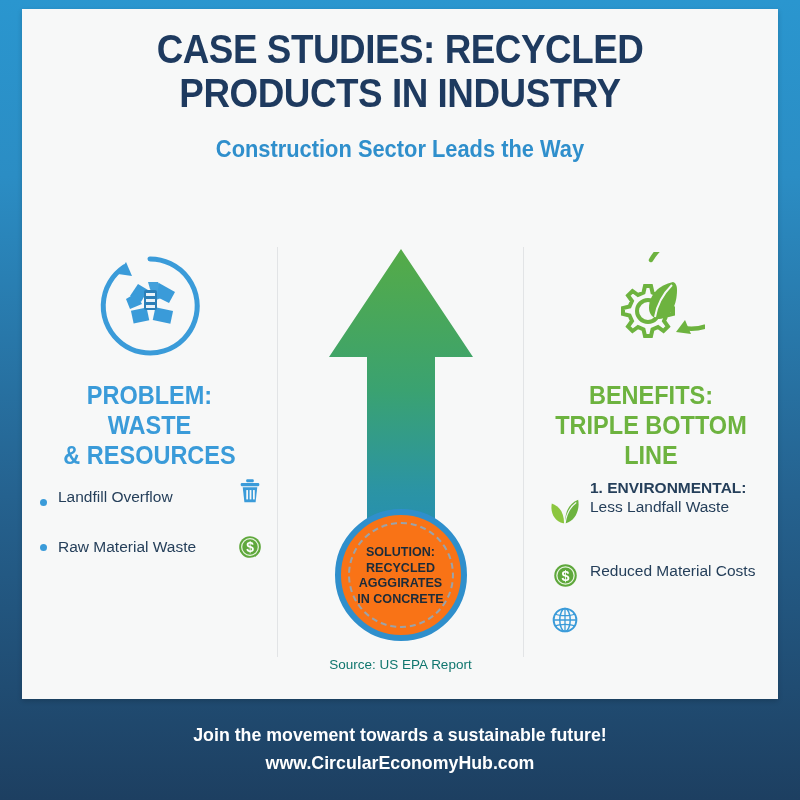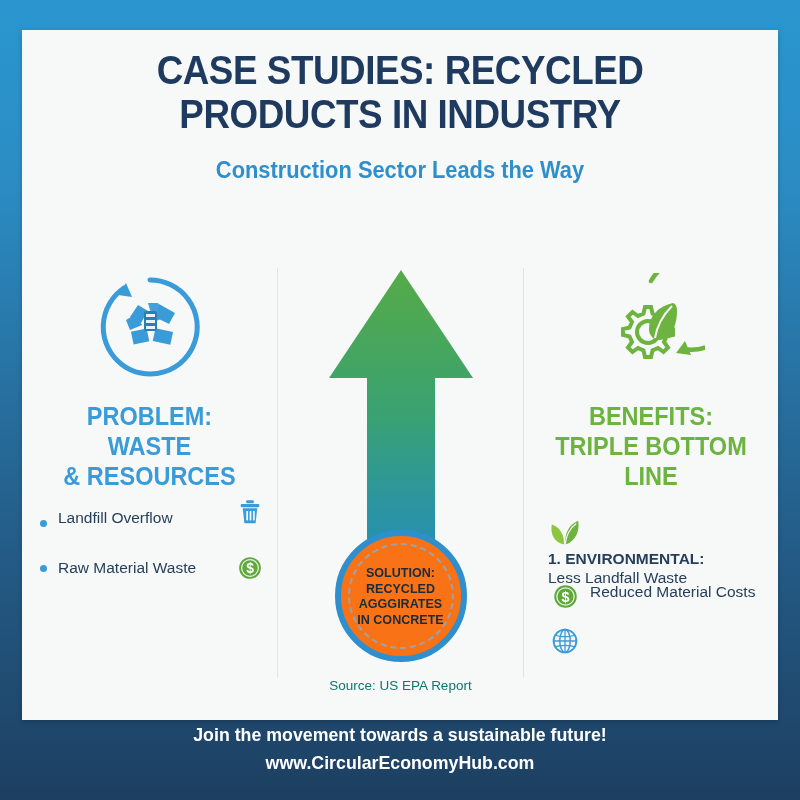--- a/index.html
+++ b/index.html
@@ -21,21 +21,21 @@
     width: 800px;
     height: 800px;
     background: linear-gradient(180deg, #2a96cf 0%, #2b8dc4 22%, #25628f 62%, #1d3f61 100%);
     box-sizing: border-box;
   }
 
   
   #card {
     position: absolute;
     left: 22px;
-    top: 30px;
+    top: 9px;
     width: 756px;
     height: 690px;
     background: #f7f8f8;
     box-shadow: 0 2px 5px rgba(0,0,0,0.18);
     box-sizing: border-box;
   }
 
   
   #header {
     position: absolute;
@@ -218,21 +218,21 @@
     line-height: 30px;
     transform: scaleX(0.94);
   }
   .benefit-row {
     position: absolute;
     left: 24px;
     width: 230px;
     display: flex;
     align-items: flex-start;
   }
-  #benefit-0 { top: 469px; flex-direction: column; }
+  #benefit-0 { top: 469px; }
   #benefit-1 { top: 549px; }
   #benefit-2 { top: 594px; }
   .benefit-icon {
     flex: 0 0 auto;
     width: 34px;
     height: 34px;
     display: flex;
     align-items: center;
     justify-content: center;
     margin-right: 8px;

